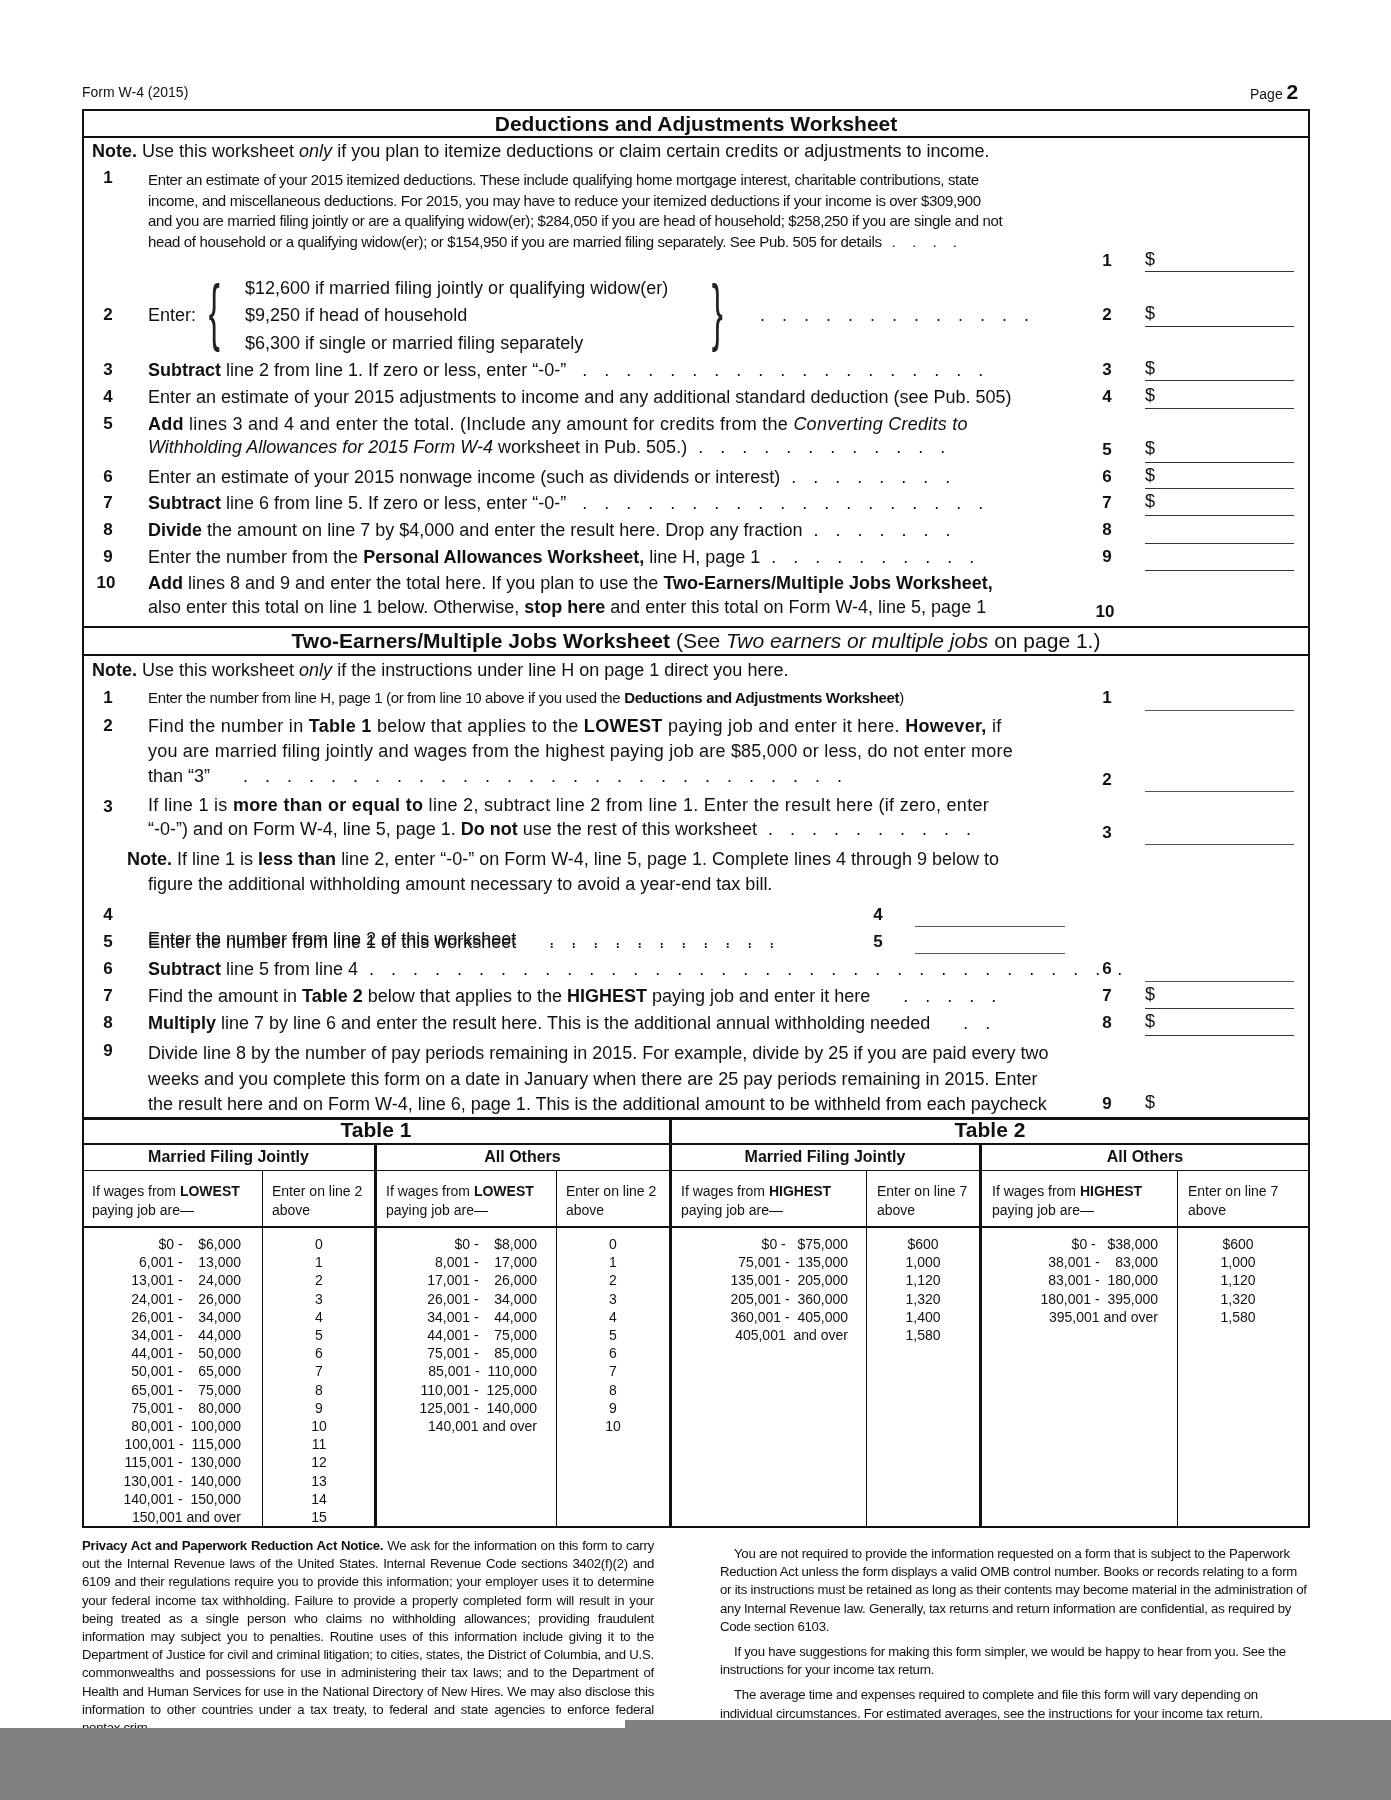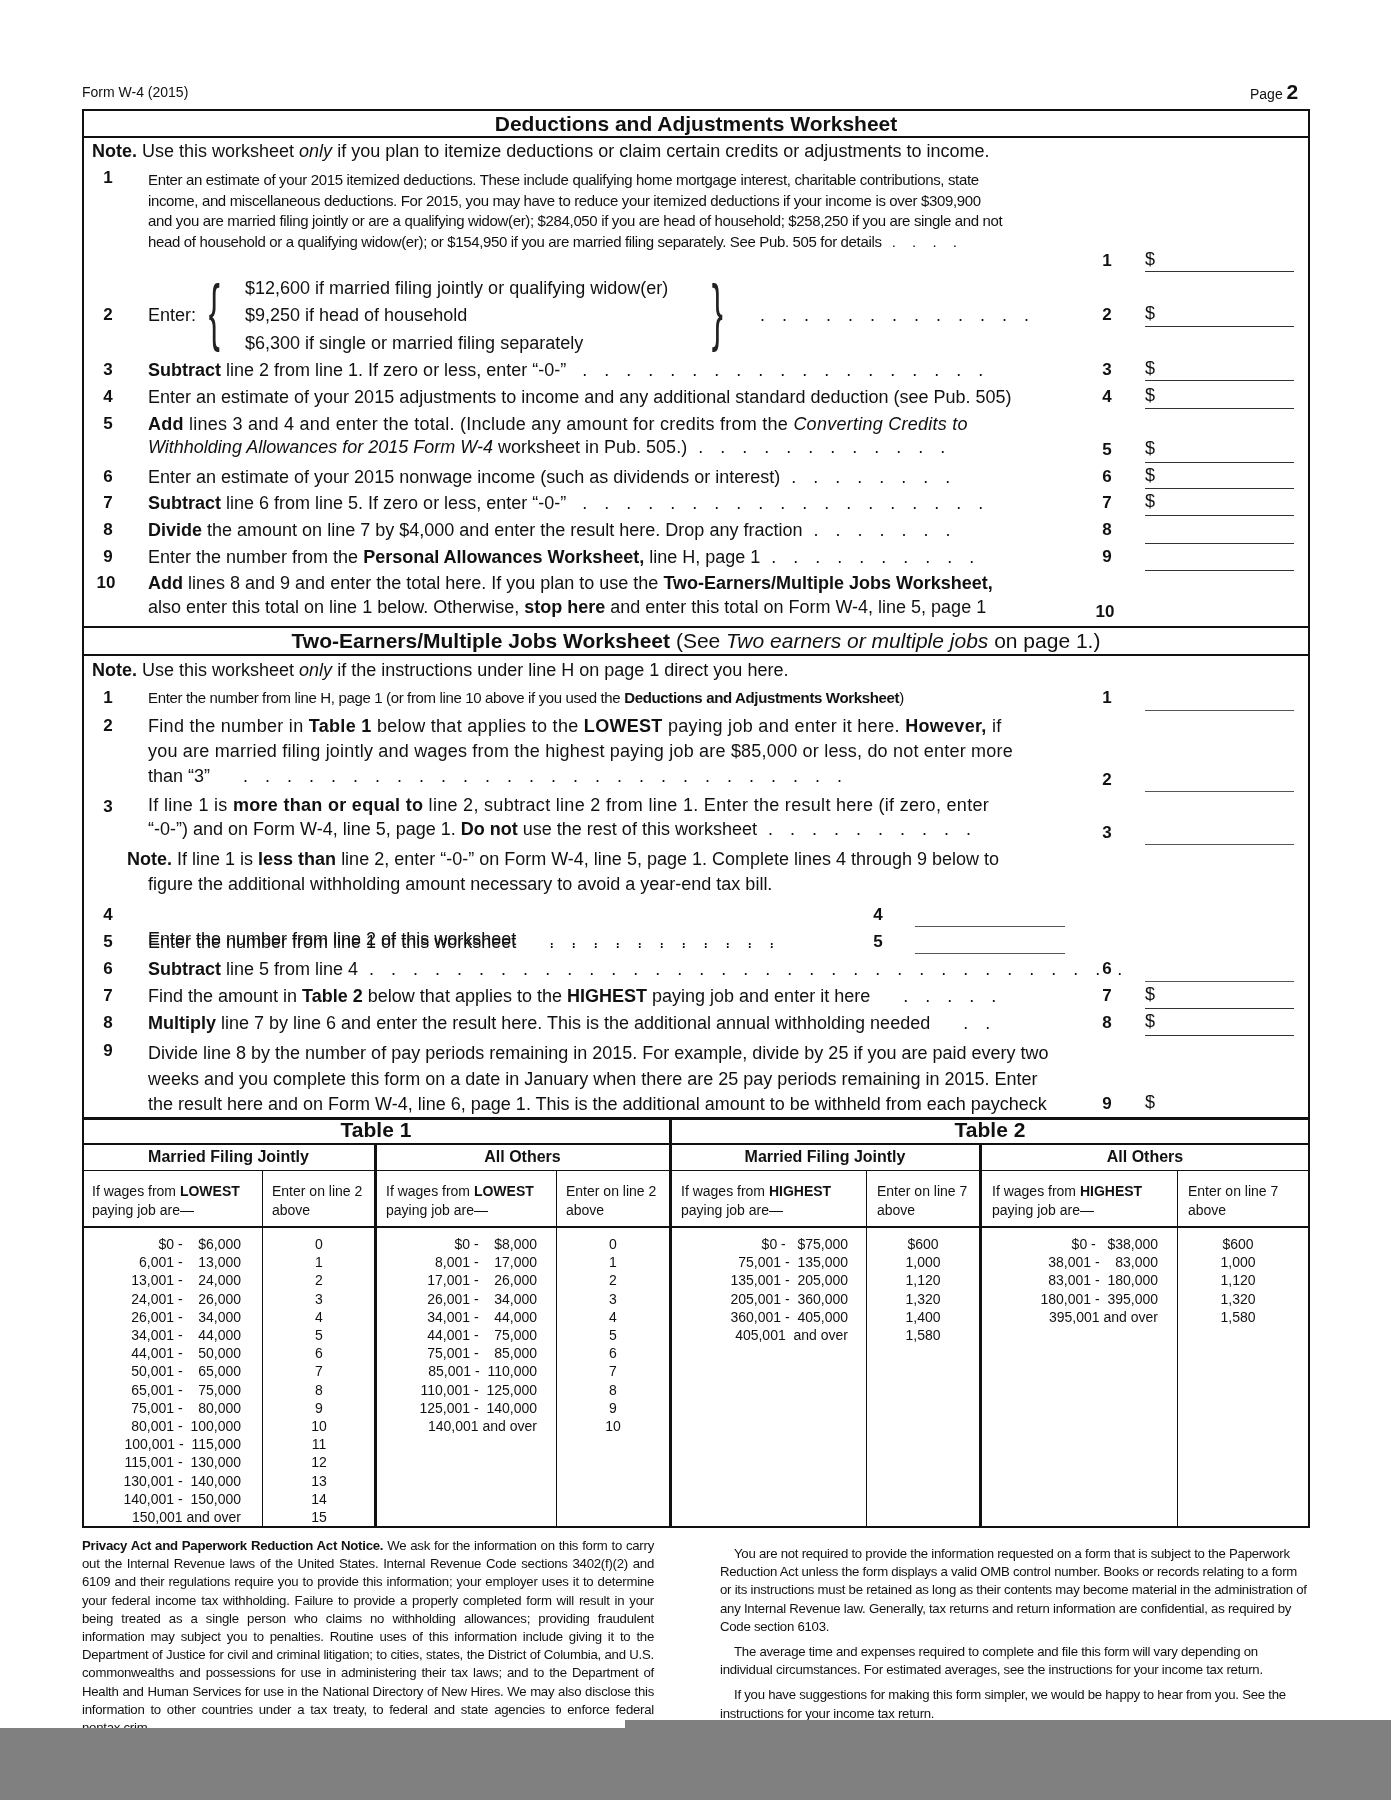--- a/index.html
+++ b/index.html
@@ -327,18 +327,18 @@
 <div class="cell c" style="left:867px; top:1235px; width:112px;"><div>$600</div><div>1,000</div><div>1,120</div><div>1,320</div><div>1,400</div><div>1,580</div></div>
 <div class="cell r" style="left:990px; top:1235px; width:168px;"><div>$0 -   $38,000</div><div>38,001 -    83,000</div><div>83,001 -  180,000</div><div>180,001 -  395,000</div><div>395,001 and over</div></div>
 <div class="cell c" style="left:1178px; top:1235px; width:120px;"><div>$600</div><div>1,000</div><div>1,120</div><div>1,320</div><div>1,580</div></div>
 
 <div class="privacy" style="left:82px; top:1537px; width:572px; text-align:justify;">
   <p><b>Privacy Act and Paperwork Reduction Act Notice.</b> <span>We ask for the information on this form to carry out the Internal Revenue laws of the United States. Internal Revenue Code sections 3402(f)(2) and 6109 and their regulations require you to provide this information; your employer uses it to determine your federal income tax withholding. Failure to provide a properly completed form will result in your being treated as a single person who claims no withholding allowances; providing fraudulent information may subject you to penalties. Routine uses of this information include giving it to the Department of Justice for civil and criminal litigation; to cities, states, the District of Columbia, and U.S. commonwealths and possessions for use in administering their tax laws; and to the Department of Health and Human Services for use in the National Directory of New Hires. We may also disclose this information to other</span>
   <span>countries under a tax treaty, to federal and state agencies to enforce federal nontax crim</span></p>
 </div>
 <div class="privacy" style="left:720px; top:1537px; width:588px;margin-top:8px;">
   <p class="ind">You are not required to provide the information requested on a form that is subject to the Paperwork Reduction Act unless the form displays a valid OMB control number. Books or records relating to a form or its instructions must be retained as long as their contents may become material in the administration of any Internal Revenue law. Generally, tax returns and return information are confidential, as required by Code section 6103.</p>
+  <p class="ind"><span>If you have suggestions for making this form simpler, we would be happy to hear from you.</span> <span>See the instructions for your income tax return.</span></p>
   <p class="ind">The average time and expenses required to complete and file this form will vary depending on individual circumstances. For estimated averages, see the instructions for your income tax return.</p>
-  <p class="ind"><span>If you have suggestions for making this form simpler, we would be happy to hear from you.</span> <span>See the instructions for your income tax return.</span></p>
 </div>
 
 <div class="overlay1"></div>
 <div class="overlay2"></div>
 
 </body></html>

